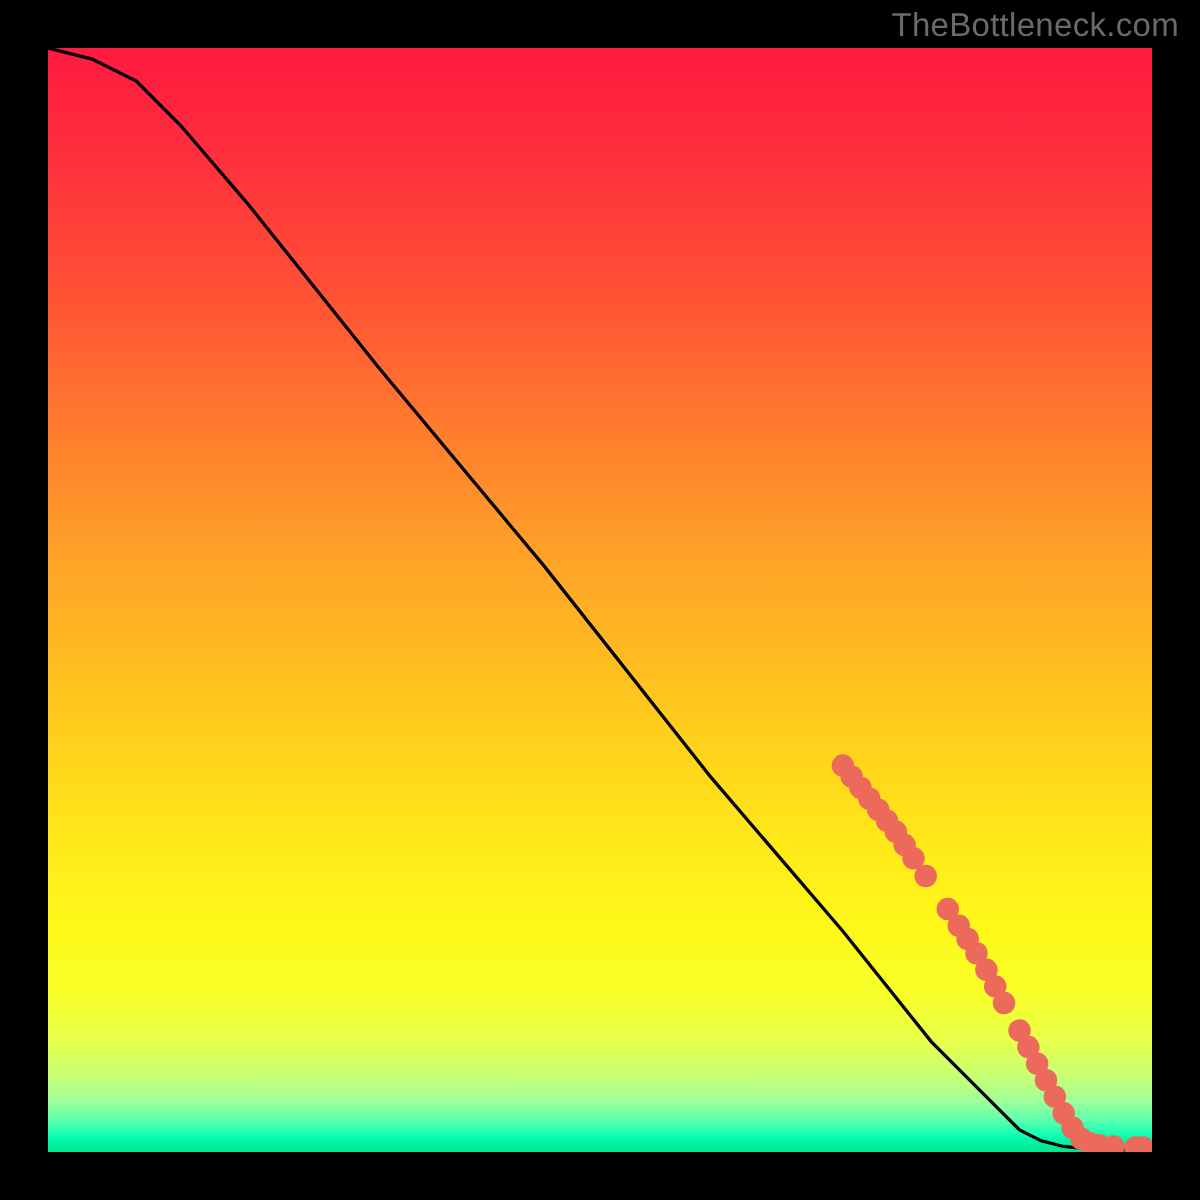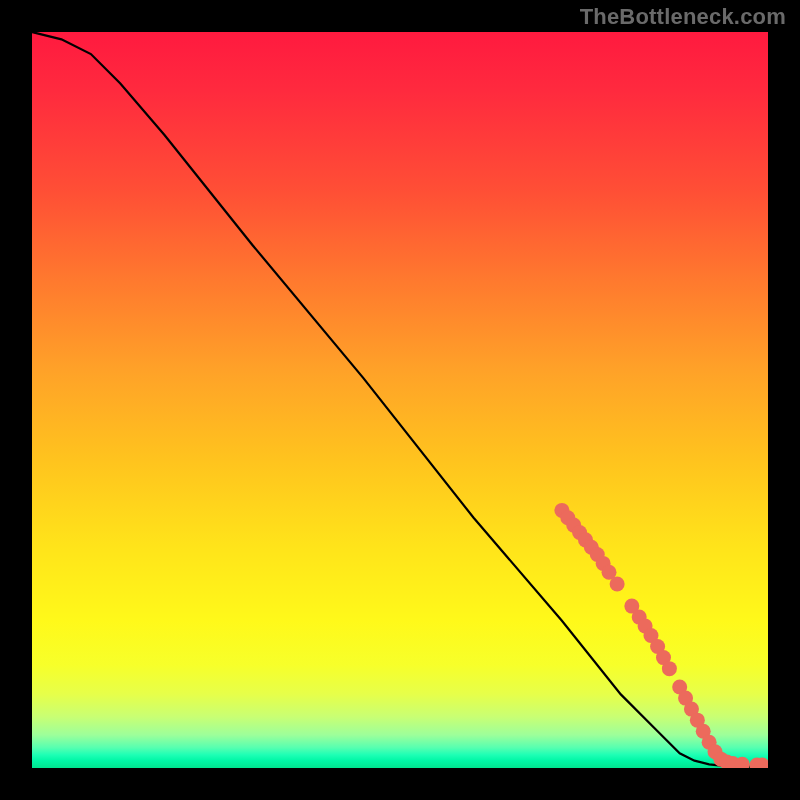--- a/index.html
+++ b/index.html
@@ -16,21 +16,21 @@
     width: 800px;
     height: 800px;
     background: #000;
   }
   .watermark {
     position: absolute;
     top: 4px;
     right: 14px;
     color: #6a6a6a;
     font-size: 22px;
-    font-weight: 700;
+    font-weight: 400;
     letter-spacing: 0.2px;
     z-index: 3;
   }
   .plot {
     position: absolute;
     left: 32px;
     top: 32px;
     width: 736px;
     height: 736px;
     overflow: hidden;

